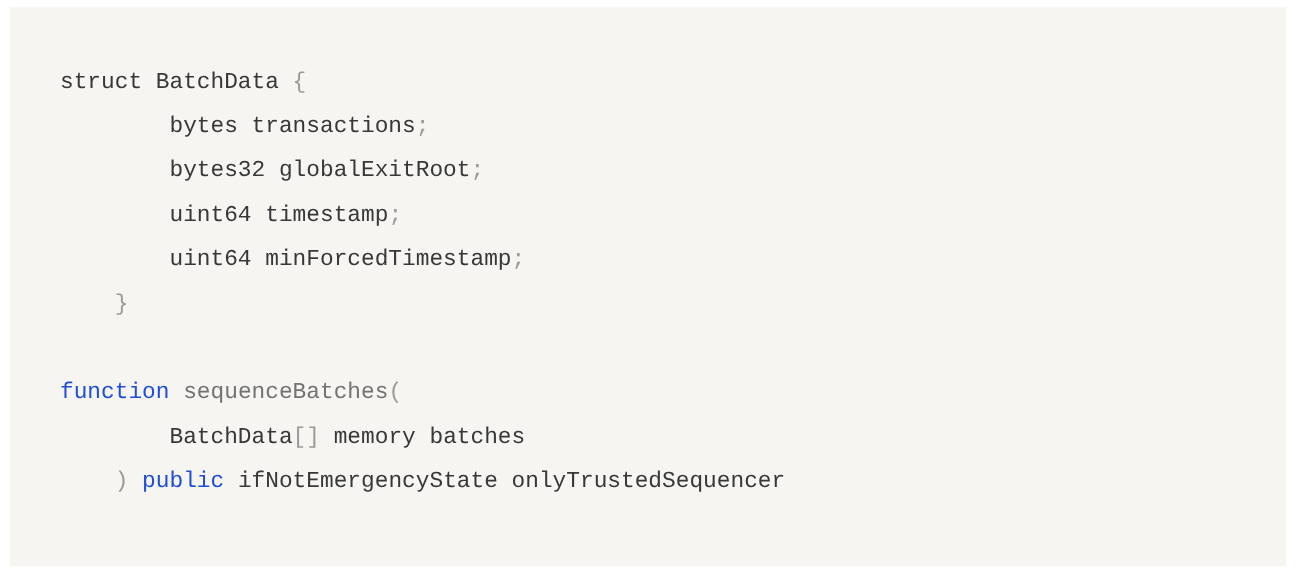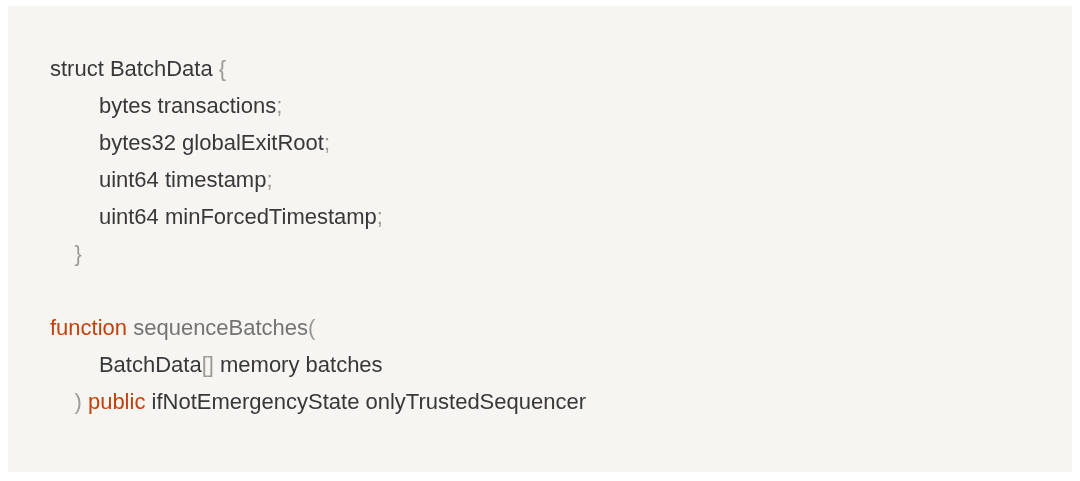--- a/index.html
+++ b/index.html
@@ -34,35 +34,35 @@
 
   .code-lines {
     margin: 0;
     padding: 0;
     list-style: none;
   }
 
   .code-line {
     height: 37px;
     line-height: 37px;
-    font-family: Liberation Sans, sans-serif;
-    font-size: 22px;
+    font-family: Liberation Mono, monospace;
+    font-size: 19px;
     letter-spacing: 0px;
     white-space: pre;
     color: #38383a;
   }
 
   .code-line.blank {
     height: 37px;
   }
 
   
   .tok-plain    { color: #38383a; }
   .tok-punct    { color: #9b9b97; }
-  .tok-keyword  { color: #c2410c; }
+  .tok-keyword  { color: #1d4ed8; }
   .tok-function { color: #737373; }
 </style>
 </head>
 <body>
 
 <div class="page">
   <div class="code-block">
     <pre class="code-lines" id="code-lines"><div class="code-line"><span class="tok-plain">struct BatchData </span><span class="tok-punct">{</span></div><div class="code-line"><span class="tok-plain">        bytes transactions</span><span class="tok-punct">;</span></div><div class="code-line"><span class="tok-plain">        bytes32 globalExitRoot</span><span class="tok-punct">;</span></div><div class="code-line"><span class="tok-plain">        uint64 timestamp</span><span class="tok-punct">;</span></div><div class="code-line"><span class="tok-plain">        uint64 minForcedTimestamp</span><span class="tok-punct">;</span></div><div class="code-line"><span class="tok-plain">    </span><span class="tok-punct">}</span></div><div class="code-line blank"></div><div class="code-line"><span class="tok-keyword">function</span><span class="tok-plain"> </span><span class="tok-function">sequenceBatches</span><span class="tok-punct">(</span></div><div class="code-line"><span class="tok-plain">        BatchData</span><span class="tok-punct">[]</span><span class="tok-plain"> memory batches</span></div><div class="code-line"><span class="tok-plain">    </span><span class="tok-punct">)</span><span class="tok-plain"> </span><span class="tok-keyword">public</span><span class="tok-plain"> ifNotEmergencyState onlyTrustedSequencer</span></div></pre>
   </div>
 </div>

